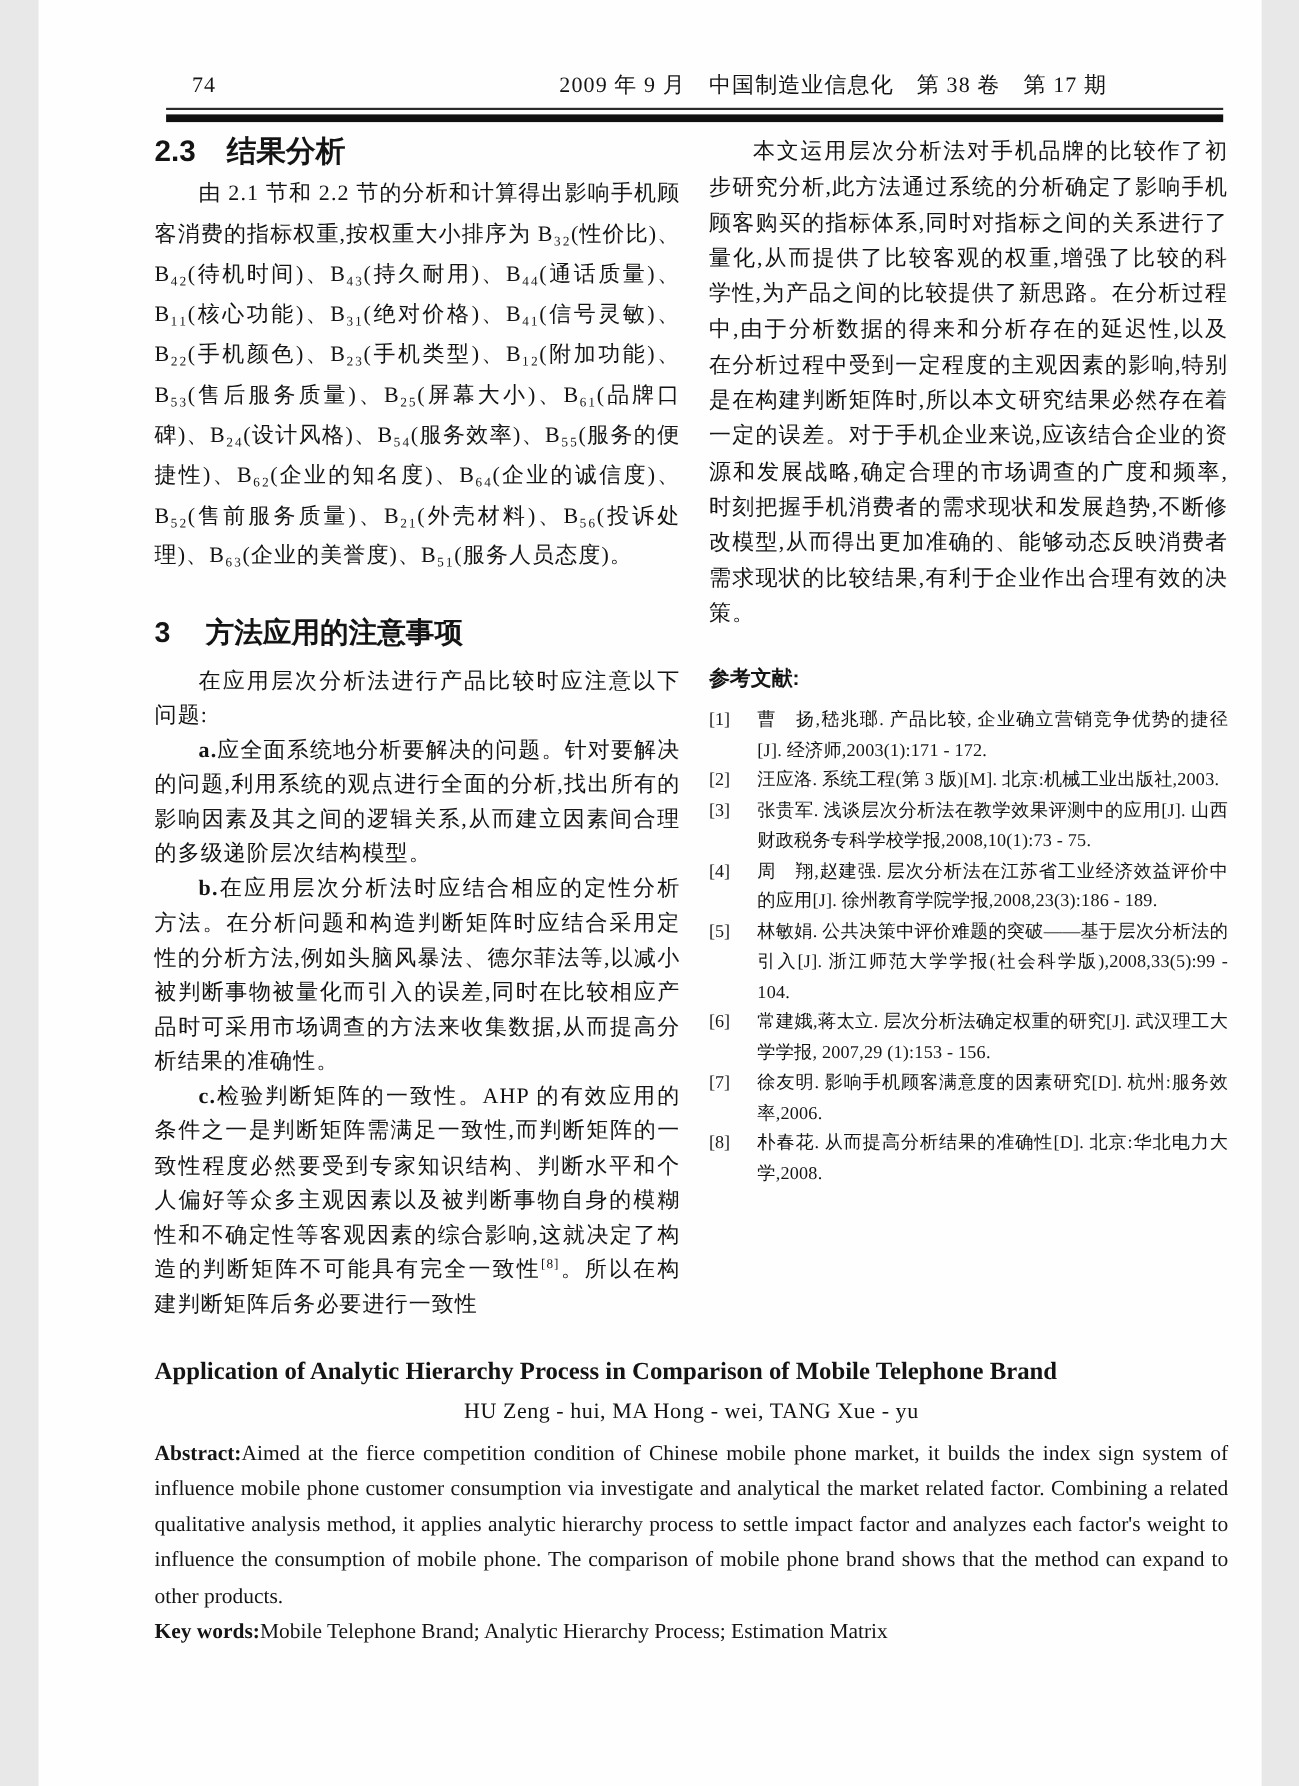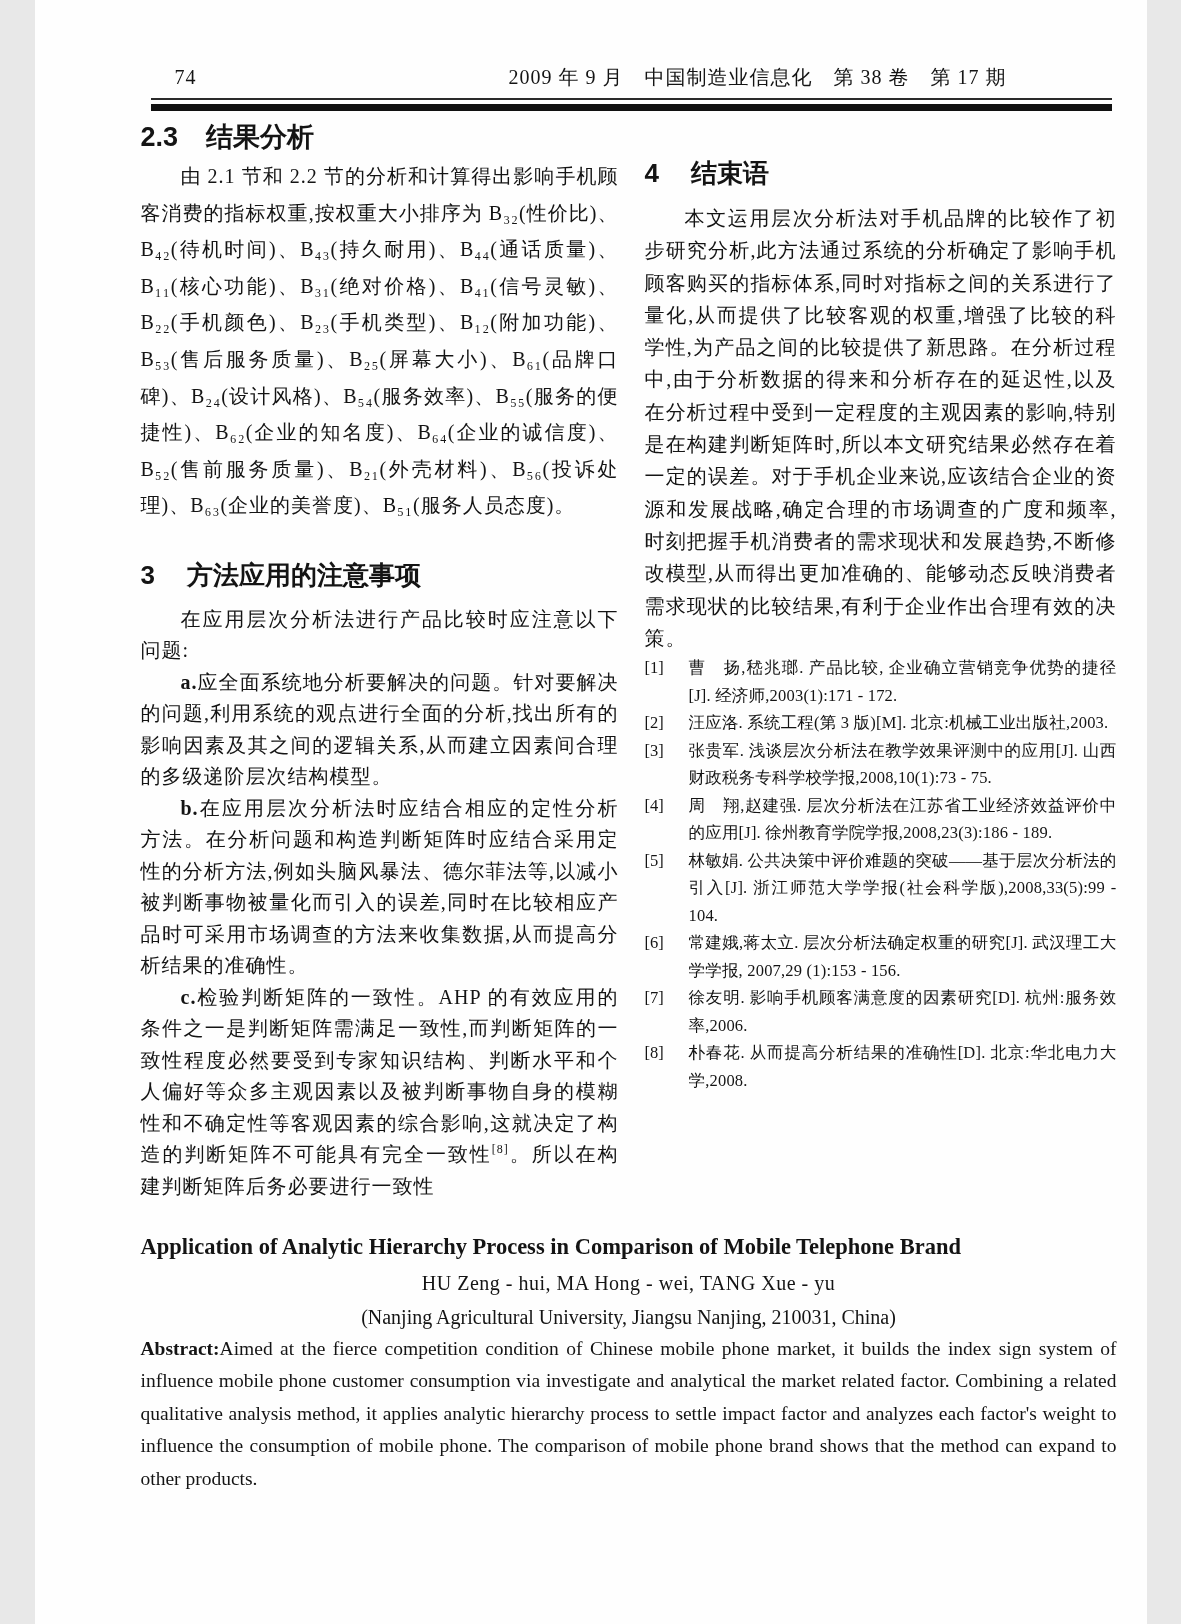--- a/index.html
+++ b/index.html
@@ -90,23 +90,23 @@
 
     <div class="h-main"><span>3</span><span class="hgap2">方法应用的注意事项</span></div>
     <p class="para">在应用层次分析法进行产品比较时应注意以下问题:</p>
     <p class="para"><span class="lead">a.</span><span>应全面系统地分析要解决的问题。针对要解决的问题,利用系统的观点进行全面的分析,找出所有的影响因素及其之间的逻辑关系,从而建立因素间合理的多级递阶层次结构模型。</span></p>
     <p class="para"><span class="lead">b.</span><span>在应用层次分析法时应结合相应的定性分析方法。在分析问题和构造判断矩阵时应结合采用定性的分析方法,例如头脑风暴法、德尔菲法等,以减小被判断事物被量化而引入的误差,同时在比较相应产品时可采用市场调查的方法来收集数据,从而提高分析结果的准确性。</span></p>
     <p class="para"><span class="lead">c.</span><span>检验判断矩阵的一致性。AHP 的有效应用的条件之一是判断矩阵需满足一致性,而判断矩阵的一致性程度必然要受到专家知识结构、判断水平和个人偏好等众多主观因素以及被判断事物自身的模糊性和不确定性等客观因素的综合影响,这就决定了构造的判断矩阵不可能具有完全一致性</span><sup>[8]</sup><span>。所以在构建判断矩阵后务必要进行一致性</span></p>
   </div>
 
   <div class="col col-right">
 
-    <div class="h-main"><span>4</span><span class="hgap2">结束语</span></div>
     <p class="para p-right">本文运用层次分析法对手机品牌的比较作了初步研究分析,此方法通过系统的分析确定了影响手机顾客购买的指标体系,同时对指标之间的关系进行了量化,从而提供了比较客观的权重,增强了比较的科学性,为产品之间的比较提供了新思路。在分析过程中,由于分析数据的得来和分析存在的延迟性,以及在分析过程中受到一定程度的主观因素的影响,特别是在构建判断矩阵时,所以本文研究结果必然存在着一定的误差。对于手机企业来说,应该结合企业的资源和发展战略,确定合理的市场调查的广度和频率,时刻把握手机消费者的需求现状和发展趋势,不断修改模型,从而得出更加准确的、能够动态反映消费者需求现状的比较结果,有利于企业作出合理有效的决策。</p>
 
+    <div class="refs-head">参考文献:</div>
     <div class="ref">
         <span class="ref-label">[1]</span>
         <span class="ref-text">曹　扬,嵇兆瑯. 产品比较, 企业确立营销竞争优势的捷径[J]. 经济师,2003(1):171 - 172.</span>
       </div>
     <div class="ref">
         <span class="ref-label">[2]</span>
         <span class="ref-text">汪应洛. 系统工程(第 3 版)[M]. 北京:机械工业出版社,2003.</span>
       </div>
     <div class="ref">
         <span class="ref-label">[3]</span>
@@ -130,17 +130,17 @@
       </div>
     <div class="ref">
         <span class="ref-label">[8]</span>
         <span class="ref-text">朴春花. 从而提高分析结果的准确性[D]. 北京:华北电力大学,2008.</span>
       </div>
   </div>
 
   <div class="footer">
     <div class="en-title">Application of Analytic Hierarchy Process in Comparison of Mobile Telephone Brand</div>
     <div class="en-authors">HU Zeng - hui, MA Hong - wei, TANG Xue - yu</div>
-    <div class="en-affil">(Nanjing Agricultural University, Jiangsu Nanjing, 210031, China)</div>
     <p class="en-abstract"><span class="lead">Abstract:</span><span>Aimed at the fierce competition condition of Chinese mobile phone market, it builds the index sign system of influence mobile phone customer consumption via investigate and analytical the market related factor. Combining a related qualitative analysis method, it applies analytic hierarchy process to settle impact factor and analyzes each factor's weight to influence the consumption of mobile phone. The comparison of mobile phone brand shows that the method can expand to other products.</span></p>
+    <p class="en-keywords"><span class="lead">Key words:</span><span>Mobile Telephone Brand; Analytic Hierarchy Process; Estimation Matrix</span></p>
   </div>
 
 </div>
 
 </body></html>

